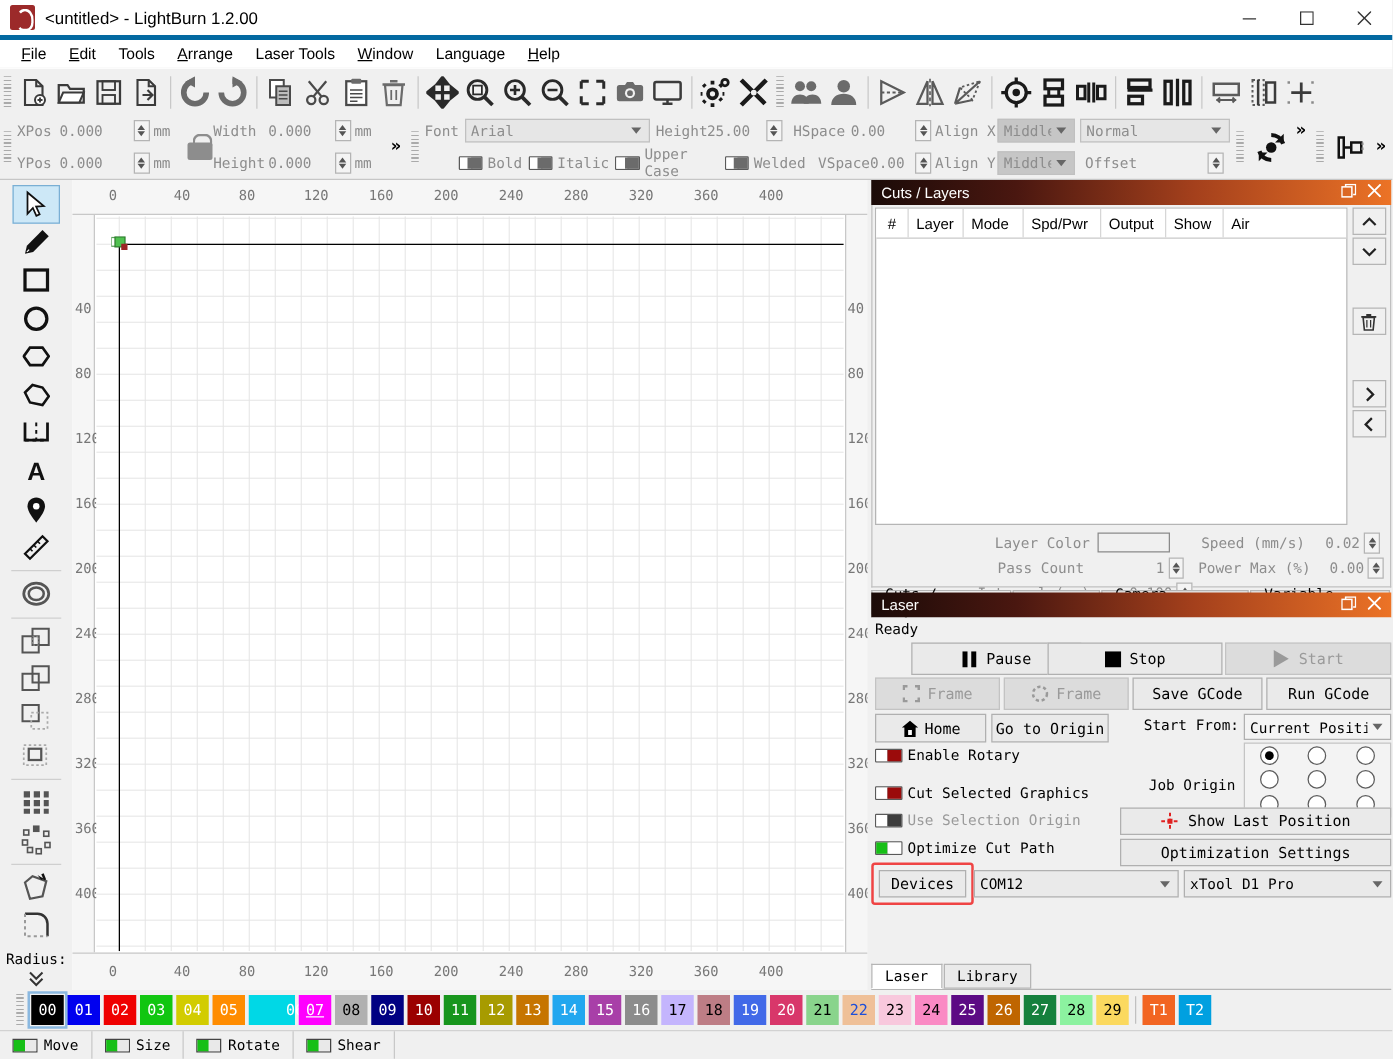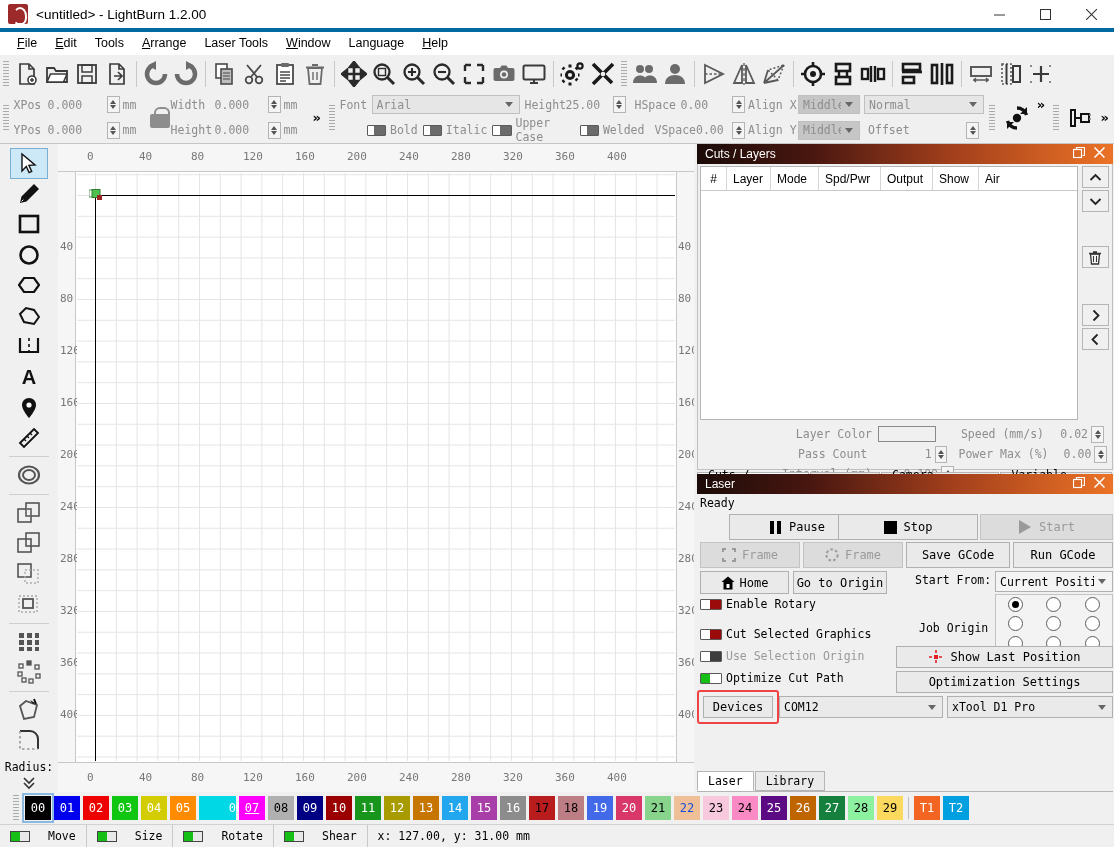--- a/index.html
+++ b/index.html
@@ -122,21 +122,21 @@
   
   #palette { position:absolute; left:0; right:0; bottom:23px; height:32px; background:#f0f0f0; display:flex;
              align-items:center; padding-left:10px; }
   .sw { width:26px; height:24px; margin-right:3px; display:flex; align-items:center; justify-content:center;
         font-family:"DejaVu Sans Mono","Liberation Mono",monospace; font-size:12px; }
   .sw.sel { outline:2px solid #8ab8e0; outline-offset:1px; }
   .psep { width:1px; height:22px; background:#c0c0c0; margin:0 5px 0 2px; }
   #statusbar { position:absolute; left:0; right:0; bottom:0; height:23px; background:#f0f0f0; display:flex;
                align-items:center; border-top:1px solid #d2d2d2; }
   .st-item { display:flex; align-items:center; padding:0 10px; font-family:"DejaVu Sans Mono","Liberation Mono",monospace;
-             font-size:11.5px; border-right:1px solid #c8c8c8; height:23px;gap:13px; }
+             font-size:11.5px; border-right:1px solid #c8c8c8; height:23px; }
   .tgl-green { width:20px; height:11px; border:1px solid #444; display:inline-block; position:relative; margin-right:5px; }
   .tgl-green:before { content:""; position:absolute; left:0; top:0; width:9px; height:9px; background:#16bf16; }
   .tgl-green:after { content:""; position:absolute; right:0; top:0; width:9px; height:9px; background:#e9e9e9; }
 </style>
 </head>
 <body>
 
 <div id="titlebar">
   <div id="app-logo"></div>
   <div id="title-text">&lt;untitled&gt; - LightBurn 1.2.00</div>
@@ -1057,21 +1057,21 @@
       <div class="sw" style="background: rgb(255, 0, 255); color: rgb(255, 255, 255); text-decoration: underline;">07</div>
       <div class="sw" style="background: rgb(176, 176, 176); color: rgb(0, 0, 0);">08</div>
       <div class="sw" style="background: rgb(0, 0, 130); color: rgb(255, 255, 255);">09</div>
       <div class="sw" style="background: rgb(155, 0, 0); color: rgb(255, 255, 255);">10</div>
       <div class="sw" style="background: rgb(23, 149, 28); color: rgb(255, 255, 255);">11</div>
       <div class="sw" style="background: rgb(167, 155, 0); color: rgb(255, 255, 255);">12</div>
       <div class="sw" style="background: rgb(198, 117, 0); color: rgb(255, 255, 255);">13</div>
       <div class="sw" style="background: rgb(34, 167, 239); color: rgb(255, 255, 255);">14</div>
       <div class="sw" style="background: rgb(168, 63, 168); color: rgb(255, 255, 255);">15</div>
       <div class="sw" style="background: rgb(140, 140, 140); color: rgb(255, 255, 255);">16</div>
-      <div class="sw" style="background: #b91c1c; color: rgb(0, 0, 0); text-align: right;">17</div>
+      <div class="sw" style="background: #c4b5fd; color: rgb(0, 0, 0); text-align: right;">17</div>
       <div class="sw" style="background: rgb(189, 125, 133); color: rgb(0, 0, 0);">18</div>
       <div class="sw" style="background: rgb(65, 105, 232); color: rgb(255, 255, 255);">19</div>
       <div class="sw" style="background: rgb(216, 55, 106); color: rgb(255, 255, 255);">20</div>
       <div class="sw" style="background: rgb(137, 212, 140); color: rgb(0, 0, 0);">21</div>
       <div class="sw" style="background: rgb(239, 192, 152); color: #1d4ed8;">22</div>
       <div class="sw" style="background: rgb(248, 200, 221); color: rgb(0, 0, 0);">23</div>
       <div class="sw" style="background: rgb(250, 138, 196); color: rgb(0, 0, 0);">24</div>
       <div class="sw" style="background: rgb(92, 10, 132); color: rgb(255, 255, 255); text-align: right;">25</div>
       <div class="sw" style="background: rgb(191, 101, 0); color: rgb(255, 255, 255);">26</div>
       <div class="sw" style="background: #15803d; color: rgb(255, 255, 255);">27</div>
@@ -1093,14 +1093,13 @@
     <span>Size</span>
   </div>
   <div class="st-item">
     <span class="tgl-green"></span>
     <span>Rotate</span>
   </div>
   <div class="st-item">
     <span class="tgl-green"></span>
     <span>Shear</span>
   </div>
-  <div class="st-item" style="border-right:none;">x: 127.00, y: 31.00 mm</div>
 </div>
 
 </body></html>

